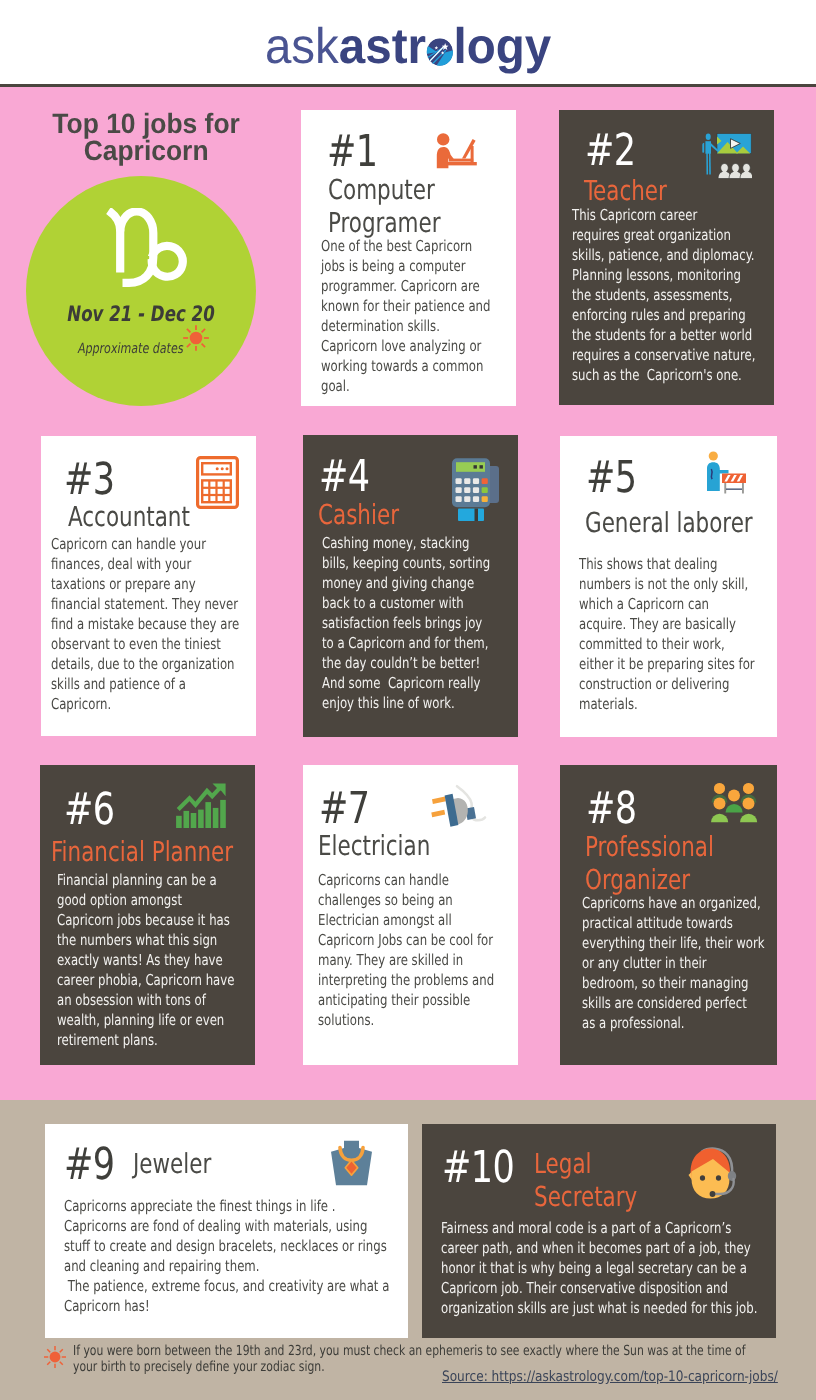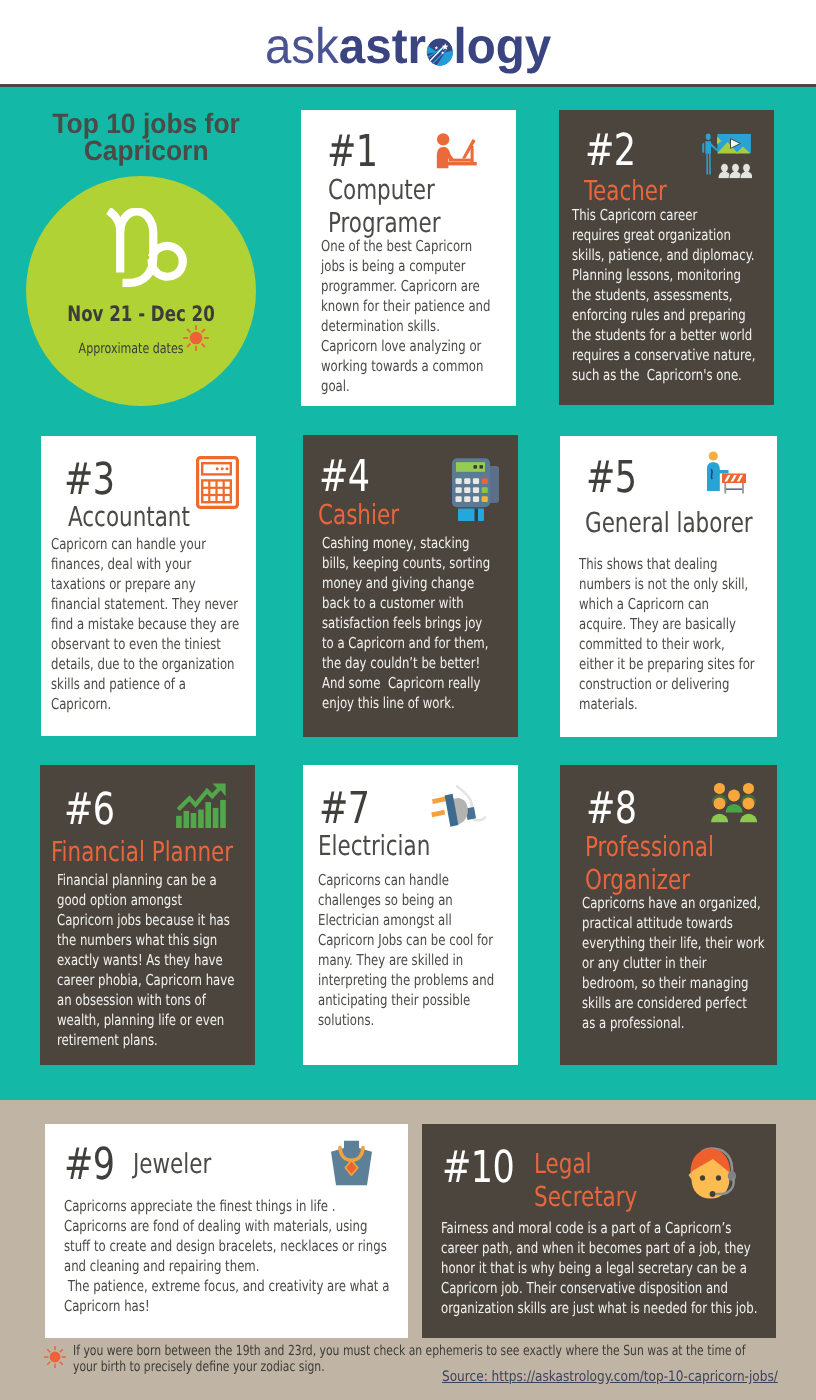--- a/index.html
+++ b/index.html
@@ -1,41 +1,41 @@
 <!DOCTYPE html>
 <html><head>
 <meta charset="utf-8">
 <title>Top 10 jobs for Capricorn</title>
 <style>
   html,body{margin:0;padding:0;}
   body{width:816px;height:1400px;background:#e8e7e2;overflow:hidden;
        font-family:"DejaVu Sans",sans-serif;font-stretch:condensed;
        -webkit-font-smoothing:antialiased;text-rendering:geometricPrecision;}
-  .page{position:relative;width:816px;height:1393px;background:#14b8a6;}
+  .page{position:relative;width:816px;height:1393px;background:#f9a8d4;}
   
   .cmp{position:absolute;transform:scaleX(0.868);transform-origin:0 0;white-space:normal;}
 
   
   .header{position:absolute;left:0;top:0;width:816px;height:86px;background:#ffffff;}
   .header-rule{position:absolute;left:0;top:84px;width:816px;height:3px;background:#4b453e;}
   .logo{position:absolute;left:0;top:17px;width:859px;text-align:center;white-space:nowrap;
         transform:scaleX(0.95);transform-origin:0 0;}
   .logo-ask{font-family:"Liberation Sans",sans-serif;font-size:50px;color:#4a5492;
             font-weight:400;vertical-align:baseline;}
   .logo-astro{font-family:"Liberation Sans",sans-serif;font-size:50px;color:#3a4480;
               font-weight:bold;vertical-align:baseline;}
   .logo-globe{display:inline-block;width:28px;height:28px;vertical-align:-3px;margin:0 0.5px;}
 
   
   .intro-title{position:absolute;left:13px;top:110px;width:282px;text-align:center;
                font-family:"Liberation Sans",sans-serif;
                font-size:28px;font-weight:bold;color:#4a4a46;line-height:27.4px;
                transform:scaleX(0.944);transform-origin:0 0;letter-spacing:0px;}
   .sign-circle{position:absolute;left:26px;top:176px;width:230px;height:230px;border-radius:50%;
-               background:#b0d235;}
+               background:#b0d235;font-style:italic;}
   .sign-glyph{position:absolute;left:80px;top:32px;width:84px;height:85px;}
   .sign-dates{position:absolute;left:0;top:129px;width:265px;text-align:center;font-size:21.3px;
               font-weight:bold;color:#3c3c38;line-height:19px;white-space:nowrap;
               transform:scaleX(0.868);transform-origin:0 0;}
   .sign-note{position:absolute;left:10px;top:166px;width:170px;text-align:right;font-size:14.2px;color:#3c3c38;line-height:14px;white-space:nowrap;
              transform:scaleX(0.868);transform-origin:0 0;}
   .sun-small{position:absolute;left:156px;top:148px;width:28px;height:28px;}
 
   
   .card{position:absolute;box-sizing:border-box;overflow:hidden;}

